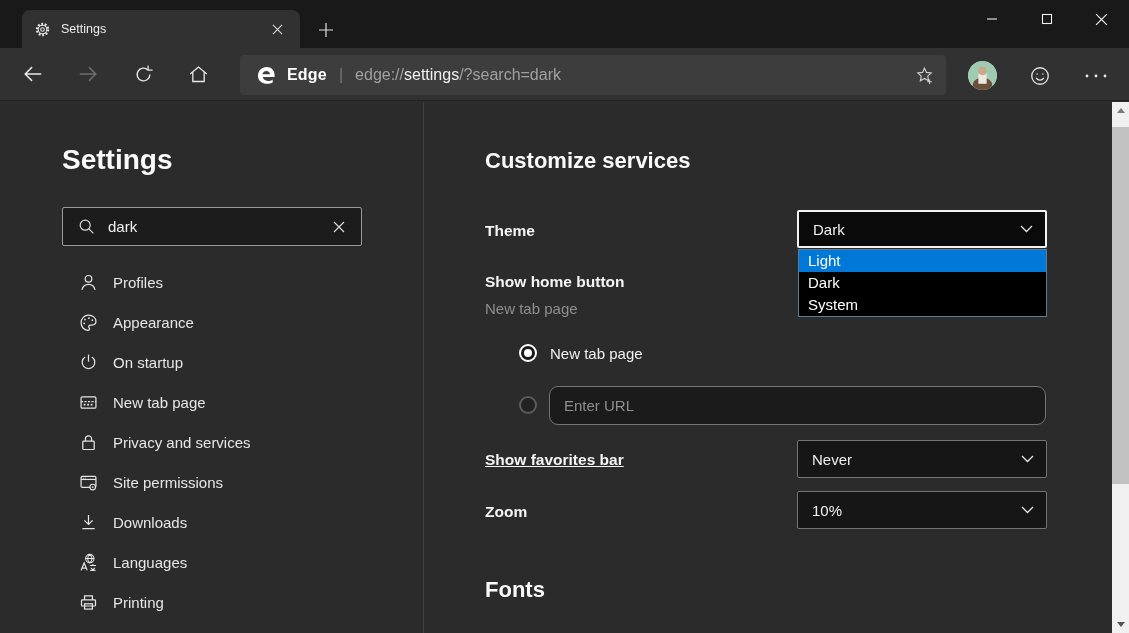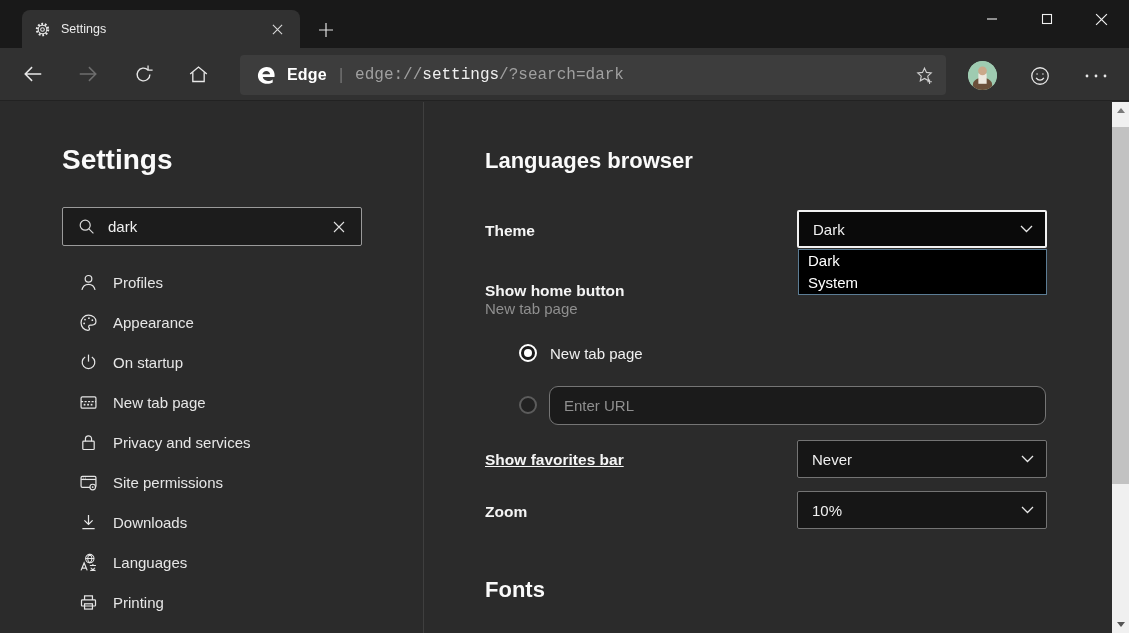--- a/index.html
+++ b/index.html
@@ -41,21 +41,21 @@
   .nav-btn.back { margin-left:15px; }
   .nav-btn + .nav-btn { margin-left:19px; }
   .addressbar {
     position:absolute; left:240px; top:7px; width:706px; height:40px;
     background:#3d3d3d; border-radius:4px;
     display:flex; align-items:center; padding-left:15px; font-size:16px;
   }
   .edge-logo { width:22px; height:22px; margin-right:10px; flex:0 0 auto; }
   .brand { color:#ffffff; font-weight:700; letter-spacing:.2px; }
   .url-sep { color:#777; margin:0 12px; font-weight:400; }
-  .url { color:#a0a0a0; white-space:nowrap;font-family:Liberation Mono, monospace; }
+  .url { color:#a0a0a0; white-space:nowrap; }
   .url .host { color:#f0f0f0; }
   .fav-star { margin-left:auto; width:44px; height:40px; display:flex; align-items:center; justify-content:center; }
   .avatar {
     position:absolute; left:968px; top:13px; width:29px; height:29px;
     border-radius:50%; overflow:hidden; background:#9fcbb1;
   }
   .smiley-btn { position:absolute; left:1026px; top:15px; width:28px; height:26px; display:flex; align-items:center; justify-content:center; }
   .menu-btn { position:absolute; left:1080px; top:15px; width:32px; height:26px; display:flex; align-items:center; justify-content:center; }
 
   
@@ -355,38 +355,39 @@
             <rect x="4" y="9" width="16" height="7" rx="1"></rect>
             <rect x="7.5" y="13.5" width="9" height="6"></rect>
           </svg>
         </span>
         <span class="mi-label">Printing</span>
       </div>
     </div>
   </div>
 
   <div class="main">
-    <div class="main-heading">Languages browser</div>
+    <div class="main-heading">Customize services</div>
 
     <div class="row-label" style="top:120px;">Theme</div>
     <div class="select focused" style="top:108px;">
       <span>Dark</span>
       <span class="chev">
         <svg viewBox="0 0 13 8" width="13" height="8" fill="none" stroke="#e8e8e8" stroke-width="1.3">
           <path d="M1 1 L6.5 6.5 L12 1"></path>
         </svg>
       </span>
     </div>
 
     <div class="theme-menu">
+      <div class="theme-option highlighted">Light</div>
       <div class="theme-option">Dark</div>
       <div class="theme-option">System</div>
     </div>
 
-    <div class="row-label" style="top:180px;">Show home button</div>
+    <div class="row-label" style="top:171px;">Show home button</div>
     <div class="sub-label" style="top:198px;">New tab page</div>
 
     <div class="radio-row" style="left:94px; top:242px;">
       <span class="radio on"></span>
       <span class="radio-label">New tab page</span>
     </div>
 
     <div class="radio-row" style="left:94px; top:294px;">
       <span class="radio off"></span>
     </div>

